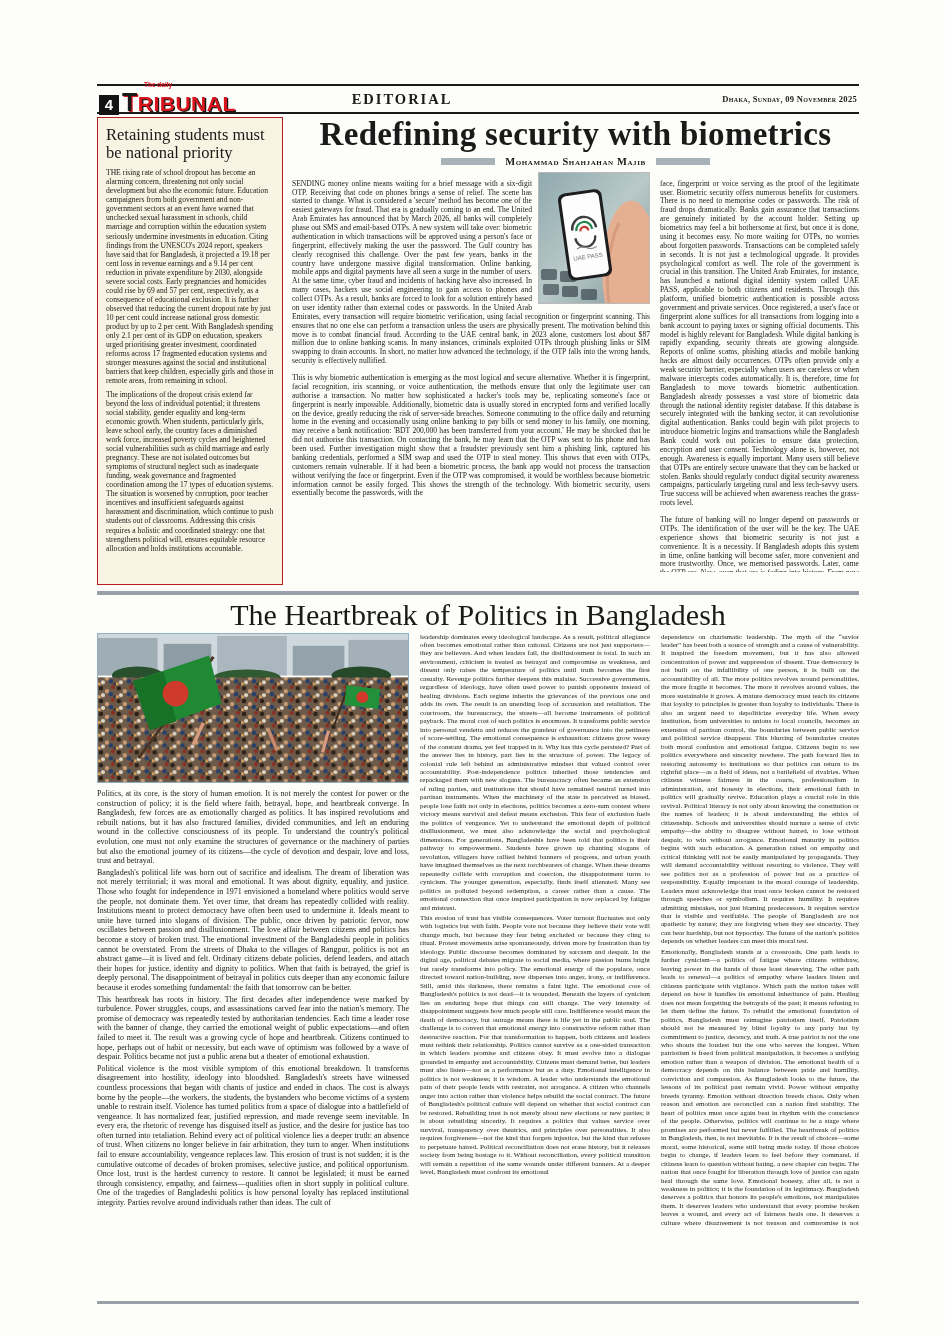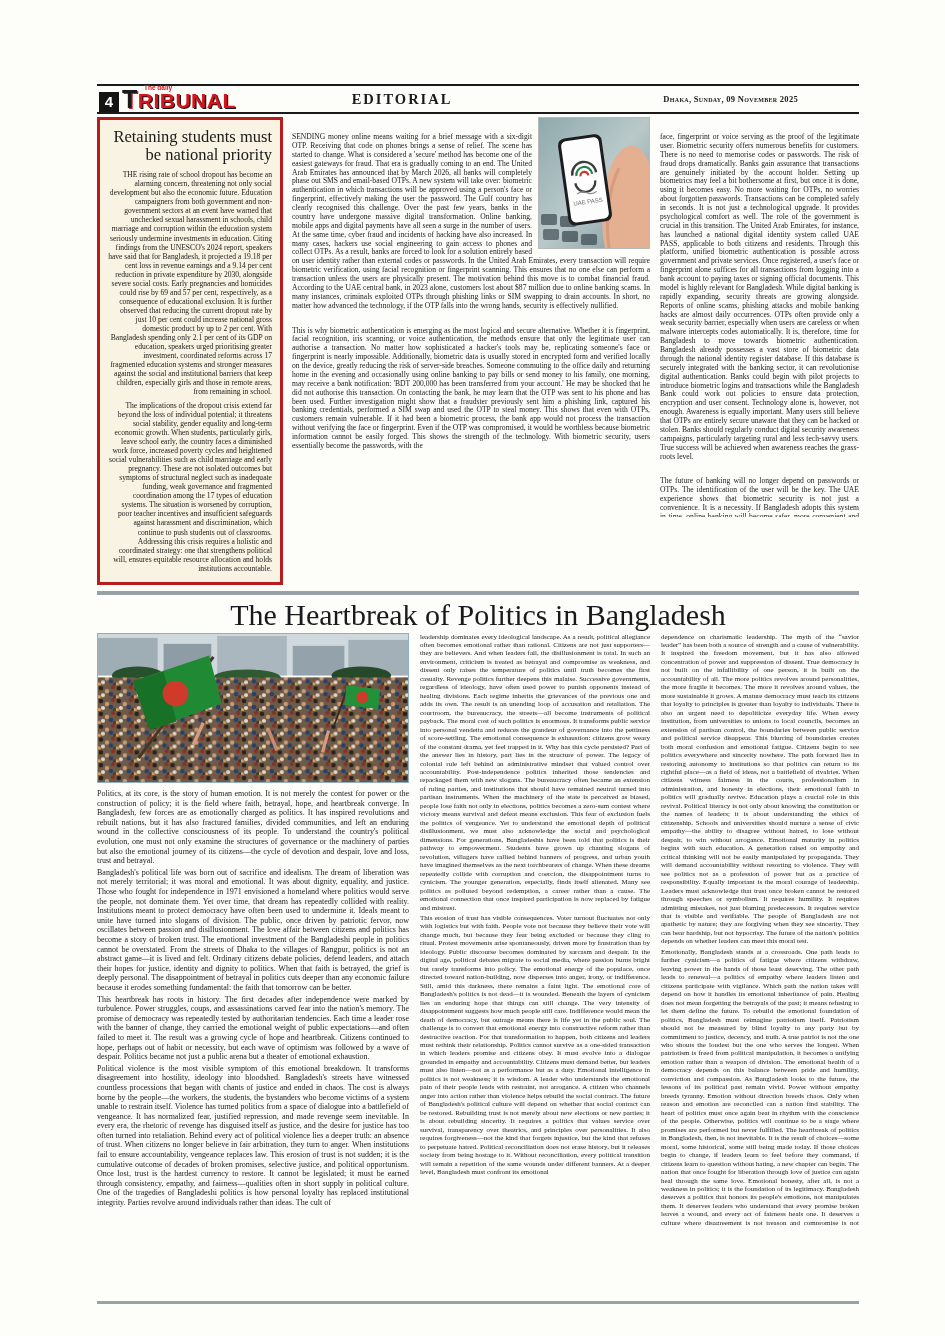--- a/index.html
+++ b/index.html
@@ -6,45 +6,45 @@
   .page{position:relative;width:945px;height:1336px;background:#fdfdfa;margin:0 auto;
         font-family:"Liberation Serif",serif;color:#1a1a1a;overflow:hidden;}
   .content{position:absolute;left:97px;top:84px;width:762px;}
 
   
   .masthead{display:flex;align-items:center;border-top:2px solid #1a1a1a;border-bottom:2px solid #1a1a1a;
             height:26px;padding:0 2px;}
   .mast-left{display:flex;align-items:flex-end;gap:3px;flex:1;}
   .pagenum{background:#141414;color:#fff;font-family:"Liberation Sans",sans-serif;font-weight:bold;
            font-size:15px;width:20px;height:20px;display:flex;align-items:center;justify-content:center;}
-  .logo-wrap{line-height:1;position:relative;}
+  .logo-wrap{line-height:1;position:relative;padding-top:6px;}
   .logo-top{position:absolute;top:-2px;left:22px;color:#d8141c;font-family:"Liberation Sans",sans-serif;
             font-size:6.5px;font-weight:bold;}
   .logo-main{font-family:"Liberation Sans",sans-serif;font-weight:900;font-size:21px;color:#d8141c;
              letter-spacing:.5px;text-shadow:1.3px 1.3px 0 #191919;}
   .logo-main .logo-first{font-size:25px;color:#1a1a1a;text-shadow:1.3px 1.3px 0 #d8141c;}
   .section-title{flex:1;text-align:left;font-weight:bold;font-size:14.5px;letter-spacing:2px;}
-  .mast-date{flex:1;text-align:center;font-size:8.5px;font-weight:bold;font-variant:small-caps;letter-spacing:.3px;}
+  .mast-date{flex:1;text-align:right;font-size:8.5px;font-weight:bold;font-variant:small-caps;letter-spacing:.3px;}
 
   
   .row1{display:flex;gap:9px;margin-top:3px;}
-  .edit-box{flex:0 0 186px;height:468px;background:#f8f3e2;border:3px solid #b91c1c;
-            box-sizing:border-box;padding:6px 8px;overflow:hidden;text-align:right;}
+  .edit-box{flex:0 0 186px;height:468px;background:#f8f3e2;border:1px solid #b91c1c;
+            box-sizing:border-box;padding:6px 8px;overflow:hidden;text-align:left;}
   .edit-box h2{margin:2px 0 6px 0;font-size:16.5px;font-weight:400;line-height:1.1;}
   .edit-box p{margin:0 0 5px 0;font-size:7.6px;line-height:1.19;}
 
   .bio{flex:1;min-width:0;}
   .bio h1{margin:0;text-align:center;font-size:33px;font-weight:900;line-height:1.05;letter-spacing:.3px;}
   .byline{display:flex;align-items:center;justify-content:center;gap:10px;margin:4px 0 5px 0;}
   .byline .name{font-weight:bold;font-variant:small-caps;font-size:10.5px;letter-spacing:.6px;}
   .byline .bar{width:54px;height:7px;background:#a7b1b8;}
   .bio-body{display:flex;gap:10px;}
   .bio-col1{flex:0 0 358px;font-size:7.6px;line-height:1.17;text-align:justify;height:400px;overflow:hidden;}
   .bio-col2{flex:1;font-size:7.6px;line-height:1.17;text-align:justify;height:400px;overflow:hidden;}
-  .bio-col1 p,.bio-col2 p{margin:16px 0 2px 0;}
+  .bio-col1 p,.bio-col2 p{margin:8px 0 2px 0;}
   .phone-fig{float:right;width:110px;height:130px;margin:0 0 3px 6px;border:1px solid #b9b9b9;}
 
   
   .section-rule{height:4px;background:#98a1a8;margin:6px 0 4px 0;}
   .bottom-rule{height:3px;background:#98a1a8;margin-top:6px;}
 
   
   .pol h1{margin:0;text-align:center;font-size:30px;font-weight:400;line-height:1.05;}
   .pol-body{display:flex;gap:11px;margin-top:2px;}
   .pol-col1{flex:0 0 312px;font-size:8px;line-height:1.2;text-align:justify;height:662px;overflow:hidden;}
@@ -76,20 +76,26 @@
 
     <div class="row1">
 
       <div class="edit-box">
         <h2>Retaining students must be national priority</h2>
         <p>THE rising rate of school dropout has become an alarming concern, threatening not only social development but also the economic future. Education campaigners from both government and non-government sectors at an event have warned that unchecked sexual harassment in schools, child marriage and corruption within the education system seriously undermine investments in education. Citing findings from the UNESCO's 2024 report, speakers have said that for Bangladesh, it projected a 19.18 per cent loss in revenue earnings and a 9.14 per cent reduction in private expenditure by 2030, alongside severe social costs. Early pregnancies and homicides could rise by 69 and 57 per cent, respectively, as a consequence of educational exclusion. It is further observed that reducing the current dropout rate by just 10 per cent could increase national gross domestic product by up to 2 per cent. With Bangladesh spending only 2.1 per cent of its GDP on education, speakers urged prioritising greater investment, coordinated reforms across 17 fragmented education systems and stronger measures against the social and institutional barriers that keep children, especially girls and those in remote areas, from remaining in school.</p>
         <p>The implications of the dropout crisis extend far beyond the loss of individual potential; it threatens social stability, gender equality and long-term economic growth. When students, particularly girls, leave school early, the country faces a diminished work force, increased poverty cycles and heightened social vulnerabilities such as child marriage and early pregnancy. These are not isolated outcomes but symptoms of structural neglect such as inadequate funding, weak governance and fragmented coordination among the 17 types of education systems. The situation is worsened by corruption, poor teacher incentives and insufficient safeguards against harassment and discrimination, which continue to push students out of classrooms. Addressing this crisis requires a holistic and coordinated strategy: one that strengthens political will, ensures equitable resource allocation and holds institutions accountable.</p>
       </div>
 
       <div class="bio">
+        <h1>Redefining security with biometrics</h1>
+        <div class="byline">
+          <span class="bar"></span>
+          <span class="name">Mohammad Shahjahan Majib</span>
+          <span class="bar"></span>
+        </div>
         <div class="bio-body">
           <div class="bio-col1">
             <svg class="phone-fig" viewBox="0 0 110 130" preserveAspectRatio="none">
               <defs>
                 <linearGradient id="bgGrad" x1="0" y1="0" x2="1" y2="1">
                   <stop offset="0" stop-color="#8fa9ad"></stop>
                     <stop offset="0.5" stop-color="#b9c9c9"></stop>
                     <stop offset="1" stop-color="#7e9499"></stop>
                 </linearGradient>
               </defs>

